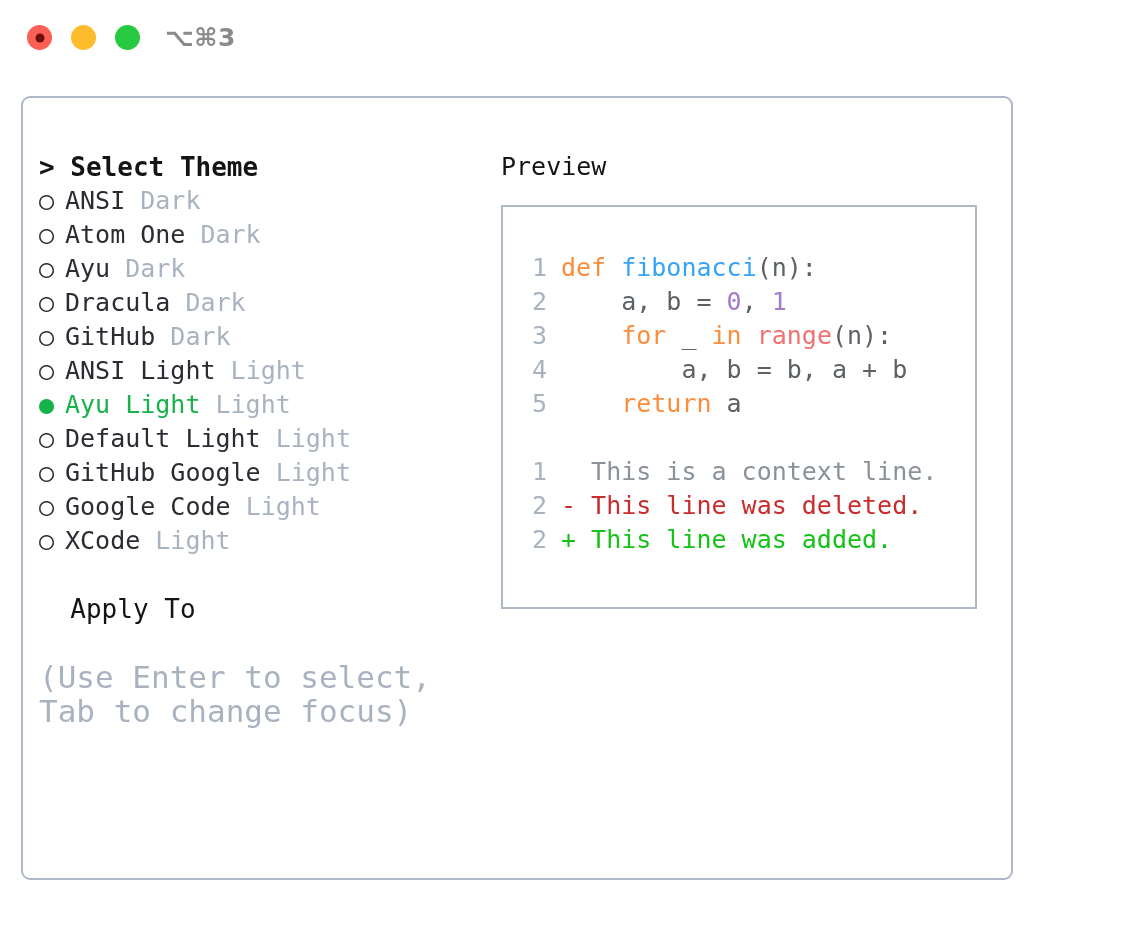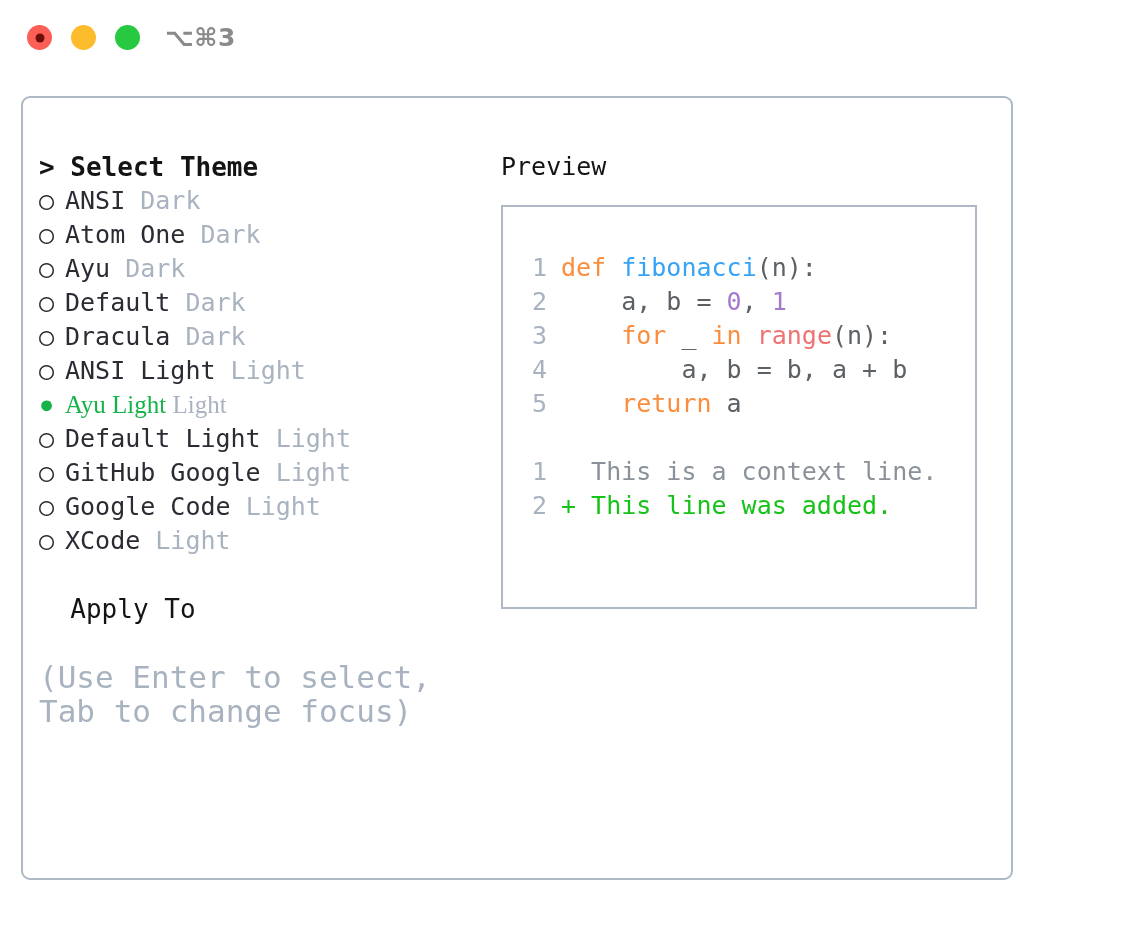--- a/index.html
+++ b/index.html
@@ -110,21 +110,21 @@
     font-size: 25px;
     line-height: 34px;
     color: #2b2b33;
     white-space: pre;
     display: block;
   }
   .opt-row .marker {
     display: inline-block;
     width: 26px;
   }
-  .opt-row.selected { color: #16b34a; font-family: Liberation Serif, serif; }
+  .opt-row.selected { color: #16b34a; }
   .opt-row .variant { color: #a9b3c0; }
 
   .spacer-block { height: 34px; }
 
   .hint {
     font-size: 31px;
     line-height: 34px;
     color: #a9b3c0;
     width: 420px;
     margin-top: 34px;
@@ -195,22 +195,22 @@
     <div class="columns">
 
       <div class="left-col">
 
         <div class="section-head bold">&gt; Select Theme</div>
 
         <div id="theme-list">
             <div class="opt-row"><span class="marker">○</span><span>ANSI </span><span class="variant">Dark</span></div>
             <div class="opt-row"><span class="marker">○</span><span>Atom One </span><span class="variant">Dark</span></div>
             <div class="opt-row"><span class="marker">○</span><span>Ayu </span><span class="variant">Dark</span></div>
-            <div class="opt-row"><span class="marker">○</span><span>Default </span><span class="variant">Dark</span></div>
             <div class="opt-row"><span class="marker">○</span><span>Dracula </span><span class="variant">Dark</span></div>
+            <div class="opt-row"><span class="marker">○</span><span>GitHub </span><span class="variant">Dark</span></div>
             <div class="opt-row"><span class="marker">○</span><span>ANSI Light </span><span class="variant">Light</span></div>
             <div class="opt-row selected"><span class="marker">●</span><span>Ayu Light </span><span class="variant">Light</span></div>
             <div class="opt-row"><span class="marker">○</span><span>Default Light </span><span class="variant">Light</span></div>
             <div class="opt-row"><span class="marker">○</span><span>GitHub Google </span><span class="variant">Light</span></div>
             <div class="opt-row"><span class="marker">○</span><span>Google Code </span><span class="variant">Light</span></div>
             <div class="opt-row"><span class="marker">○</span><span>XCode </span><span class="variant">Light</span></div>
           </div>
 
         <div class="spacer-block"></div>
 
@@ -227,20 +227,21 @@
           <div id="code-block">
               <div class="code-line"><span class="ln">1</span><span class="kw">def </span><span class="fn">fibonacci</span><span class="pl">(n):</span></div>
               <div class="code-line"><span class="ln">2</span><span class="pl">    a, b = </span><span class="num">0</span><span class="pl">, </span><span class="num">1</span></div>
               <div class="code-line"><span class="ln">3</span><span class="pl">    </span><span class="kw">for</span><span class="pl"> _ </span><span class="kw">in</span><span class="pl"> </span><span class="bi">range</span><span class="pl">(n):</span></div>
               <div class="code-line"><span class="ln">4</span><span class="pl">        a, b = b, a + b</span></div>
               <div class="code-line"><span class="ln">5</span><span class="pl">    </span><span class="kw">return</span><span class="pl"> a</span></div>
             </div>
           <div class="blank-line"></div>
           <div id="diff-block">
               <div class="code-line"><span class="ln">1</span><span class="diff-ctx">  This is a context line.</span></div>
+              <div class="code-line"><span class="ln">2</span><span class="diff-del">- This line was deleted.</span></div>
               <div class="code-line"><span class="ln">2</span><span class="diff-add">+ This line was added.</span></div>
             </div>
         </div>
       </div>
 
     </div>
   </div>
 </div>
 
 </body></html>

